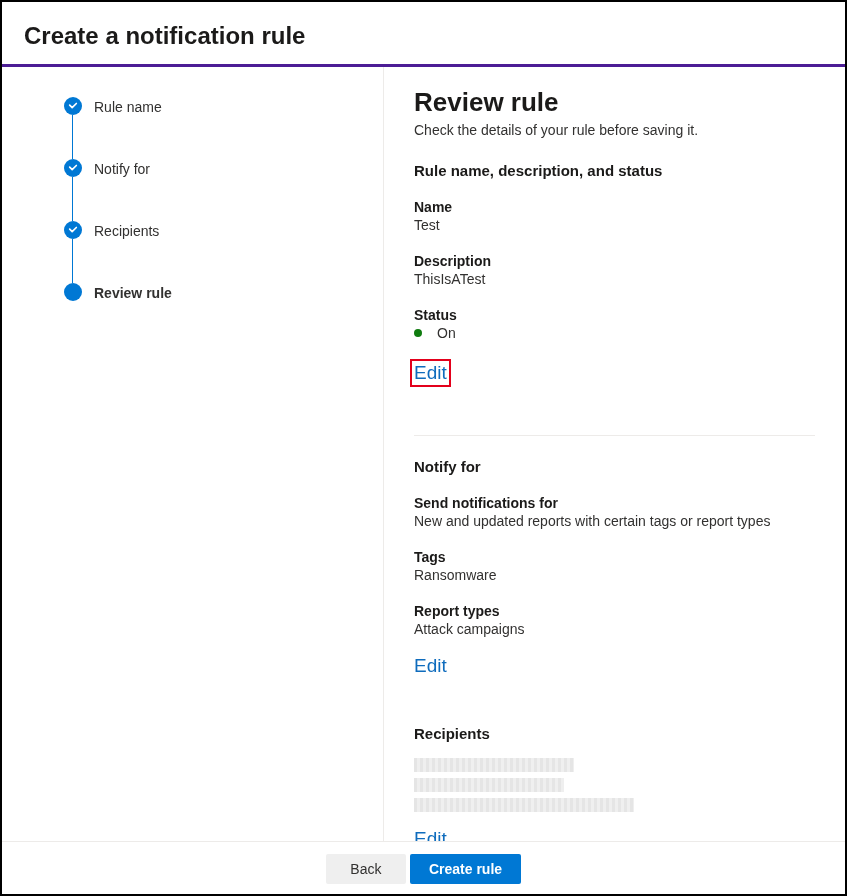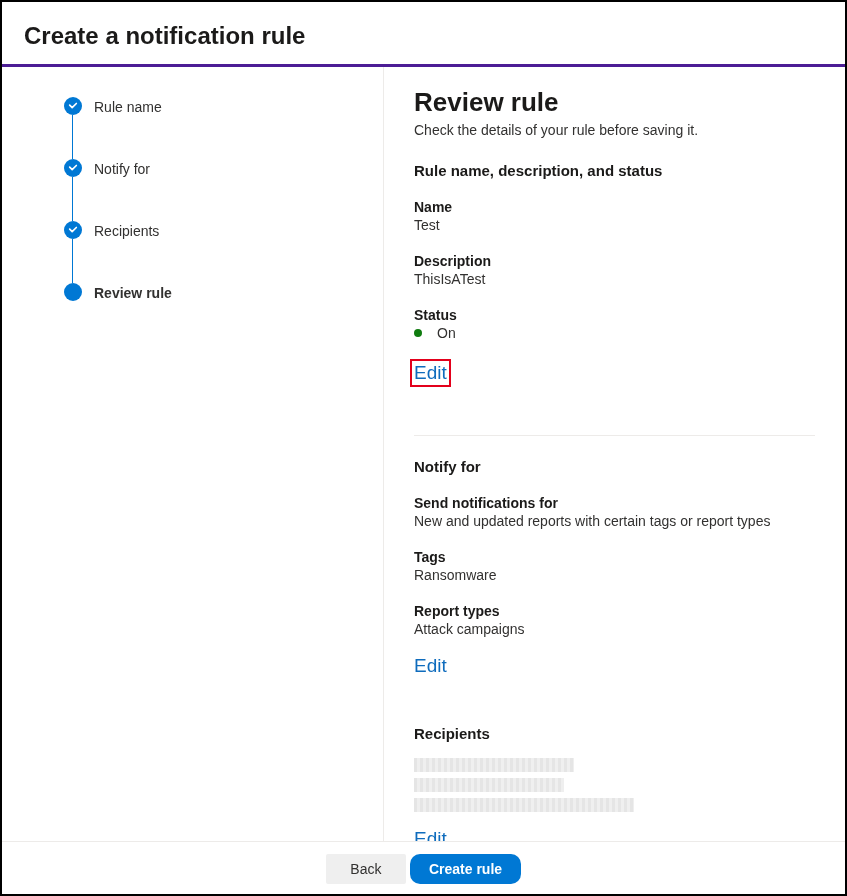--- a/index.html
+++ b/index.html
@@ -159,21 +159,20 @@
     min-width: 80px;
   }
   .btn-default {
     background: #efefef;
     color: #323130;
   }
   .btn-primary {
     background: #0078d4;
     color: #fff;
     font-weight: 600;
-    border-radius: 10px;
   }
 </style>
 </head>
 <body>
 
 <div class="header">
   <h1>Create a notification rule</h1>
 </div>
 
 <div class="body">

